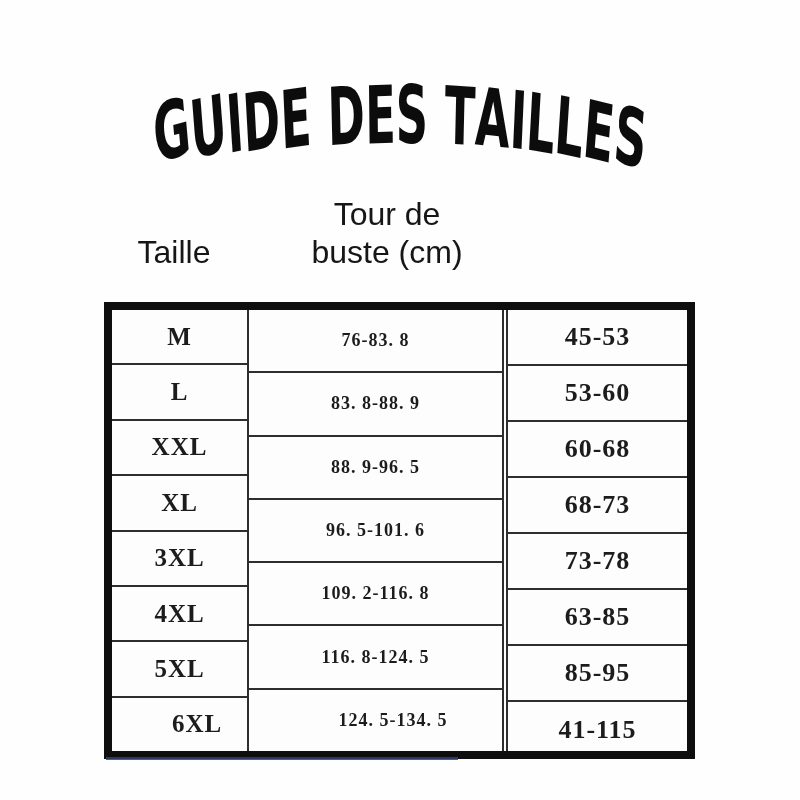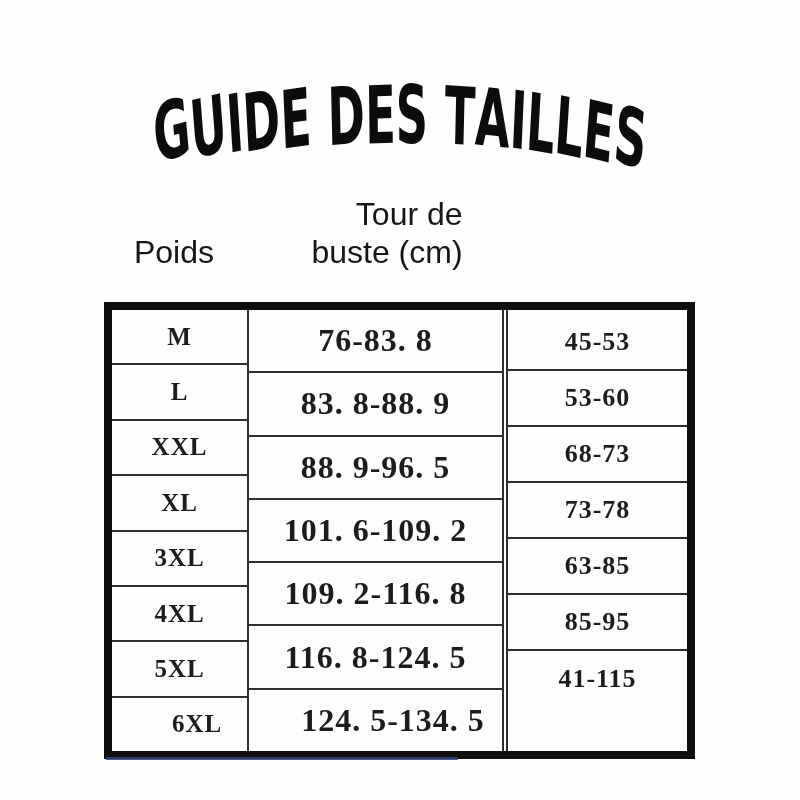--- a/index.html
+++ b/index.html
@@ -22,61 +22,61 @@
   .title-inner span{display:inline-block;}
   .title-inner span.sp{width:30px;}
 
   
   .hdr{
     position:absolute;transform:translate(-50%,-50%);
     color:#161616;font-size:32px;line-height:38px;text-align:center;
     white-space:nowrap;
   }
   .hdr-taille{left:174px;top:252px;}
-  .hdr-bust{left:387px;top:233px;text-align:right;}
+  .hdr-bust{left:387px;top:233px;}
   .hdr-poids{left:607px;top:251px;}
 
   
   .size-table{
     position:absolute;left:104px;top:302px;width:591px;height:457px;
     box-sizing:border-box;border:8px solid #0e0e0e;background:#fdfdfd;
     display:flex;flex-direction:row;overflow:hidden;
     font-family:"Liberation Serif","DejaVu Serif",serif;font-weight:700;
     color:#1c1c1c;
   }
   .col{display:flex;flex-direction:column;box-sizing:border-box;}
   .col-size{width:135px;}
   .col-bust{width:255px;border-left:2px solid #2e2e2e;}
-  .col-weight{flex:1;border-left:6px double #2e2e2e;padding-top:5px;font-family:Liberation Serif, serif;}
+  .col-weight{flex:1;border-left:6px double #2e2e2e;font-family:Liberation Serif, serif;}
   .cell{
     display:flex;align-items:center;justify-content:center;
     box-sizing:border-box;letter-spacing:1px;
   }
   .col-size .cell,.col-bust .cell{flex:1;border-bottom:2px solid #2e2e2e;font-size:25px;}
-  .col-bust .cell{font-size:32px;}
+  .col-bust .cell{font-size:18px;}
   .col-size .cell:last-child,.col-bust .cell:last-child{border-bottom:none;padding-left:35px;}
   .col-weight .cell{height:56px;flex:none;border-bottom:2px solid #2e2e2e;font-size:26px;}
   .col-weight .cell:last-child{border-bottom:none;}
 
   
   .blue-line{
     position:absolute;left:106px;top:757px;width:352px;height:3px;
     background:#2f3e78;opacity:0.85;
   }
 </style>
 </head>
 <body>
 
 <div class="page">
 
   <div class="title" id="arched-title">
       <div class="title-inner"><span style="transform: translateY(15px) rotate(-9deg);">G</span><span style="transform: translateY(11.4844px) rotate(-7.875deg);">U</span><span style="transform: translateY(8.4375px) rotate(-6.75deg);">I</span><span style="transform: translateY(5.85938px) rotate(-5.625deg);">D</span><span style="transform: translateY(3.75px) rotate(-4.5deg);">E</span><span class="sp" style="transform: translateY(2.10938px) rotate(-3.375deg);"></span><span style="transform: translateY(0.9375px) rotate(-2.25deg);">D</span><span style="transform: translateY(0.234375px) rotate(-1.125deg);">E</span><span style="transform: translateY(0px) rotate(0deg);">S</span><span class="sp" style="transform: translateY(0.34375px) rotate(1.125deg);"></span><span style="transform: translateY(1.375px) rotate(2.25deg);">T</span><span style="transform: translateY(3.09375px) rotate(3.375deg);">A</span><span style="transform: translateY(5.5px) rotate(4.5deg);">I</span><span style="transform: translateY(8.59375px) rotate(5.625deg);">L</span><span style="transform: translateY(12.375px) rotate(6.75deg);">L</span><span style="transform: translateY(16.8438px) rotate(7.875deg);">E</span><span style="transform: translateY(22px) rotate(9deg);">S</span></div>
     </div>
 
-  <div class="hdr hdr-taille">Poids</div>
+  <div class="hdr hdr-taille">Taille</div>
 
   <div class="hdr hdr-bust">
     <div>Tour de</div>
     <div>buste (cm)</div>
   </div>
 
 
   <div class="size-table">
 
     <div class="col col-size">
@@ -87,29 +87,30 @@
       <div class="cell">3XL</div>
       <div class="cell">4XL</div>
       <div class="cell">5XL</div>
       <div class="cell">6XL</div>
     </div>
 
     <div class="col col-bust">
       <div class="cell">76-83. 8</div>
       <div class="cell">83. 8-88. 9</div>
       <div class="cell">88. 9-96. 5</div>
-      <div class="cell">101. 6-109. 2</div>
+      <div class="cell">96. 5-101. 6</div>
       <div class="cell">109. 2-116. 8</div>
       <div class="cell">116. 8-124. 5</div>
       <div class="cell">124. 5-134. 5</div>
     </div>
 
     <div class="col col-weight">
       <div class="cell">45-53</div>
       <div class="cell">53-60</div>
+      <div class="cell">60-68</div>
       <div class="cell">68-73</div>
       <div class="cell">73-78</div>
       <div class="cell">63-85</div>
       <div class="cell">85-95</div>
       <div class="cell">41-115</div>
     </div>
 
   </div>
 
   <div class="blue-line"></div>

